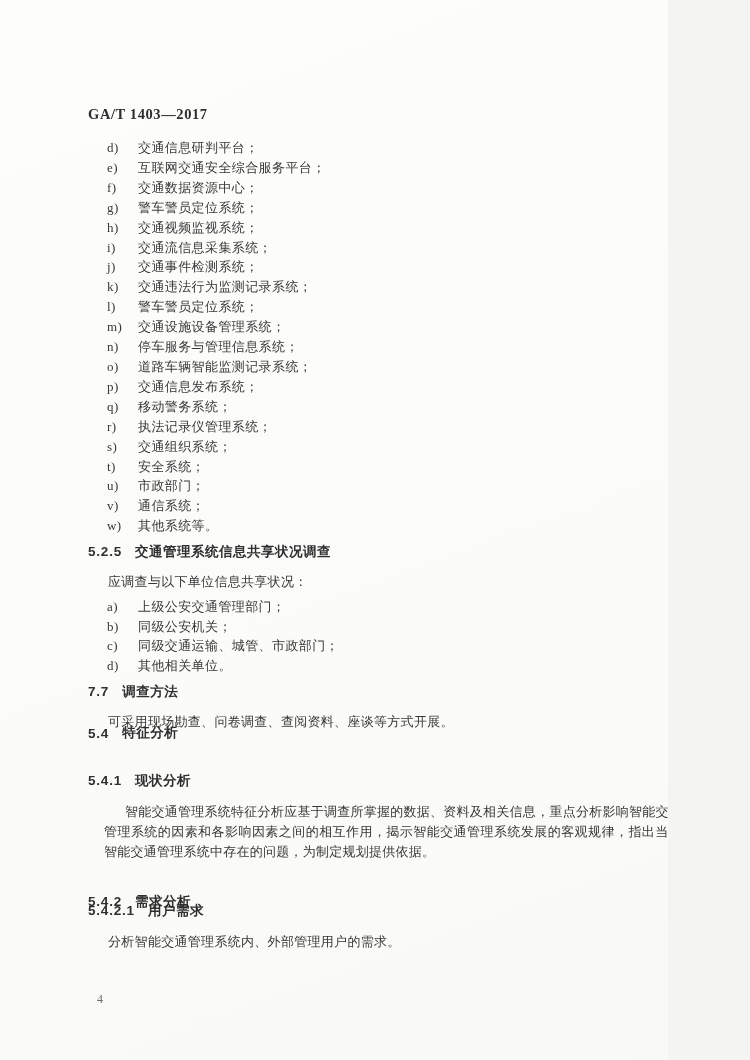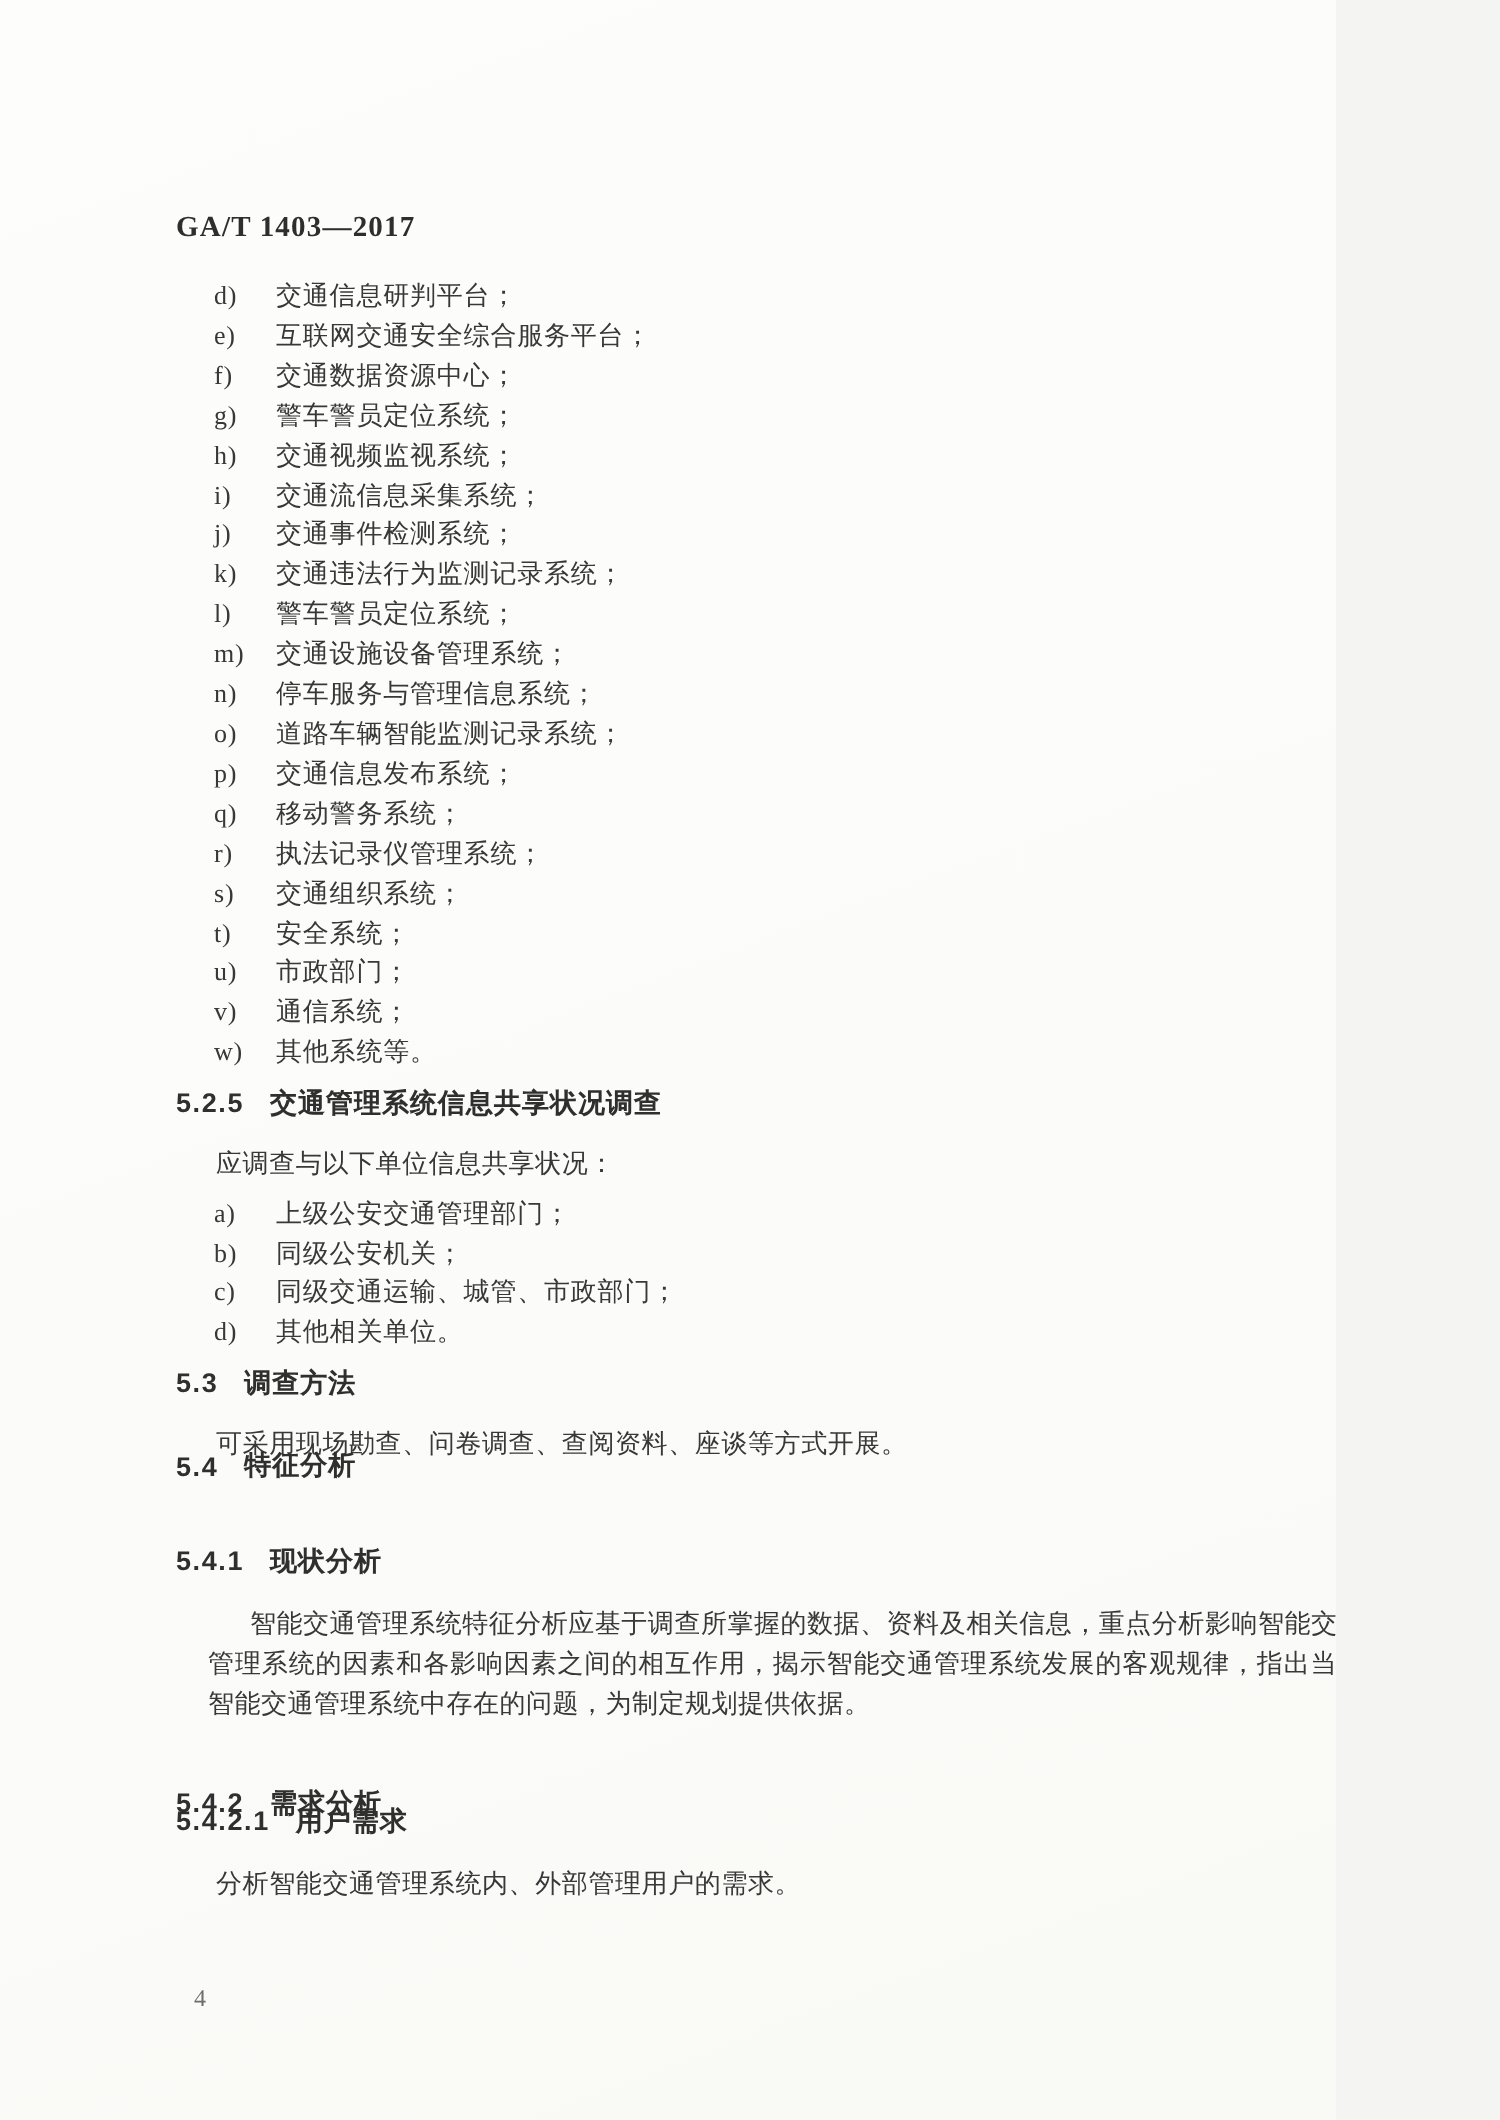--- a/index.html
+++ b/index.html
@@ -161,21 +161,21 @@
         <span class="m">c)</span>
         <span>同级交通运输、城管、市政部门；</span>
       </div>
     <div class="li">
         <span class="m">d)</span>
         <span>其他相关单位。</span>
       </div>
   </div>
 
   <div class="abs heading" style="top:683px;">
-    <span class="num">5.3</span>
+    <span class="num">7.7</span>
     <span>调查方法</span>
   </div>
   <div class="abs bodyline" style="top:713px;">可采用现场勘查、问卷调查、查阅资料、座谈等方式开展。</div>
 
   <div class="abs heading" style="top:724px;align-items:center;">
     <span class="num">5.4</span>
     <span>特征分析</span>
   </div>
 
   <div class="abs heading" style="top:772px;">

